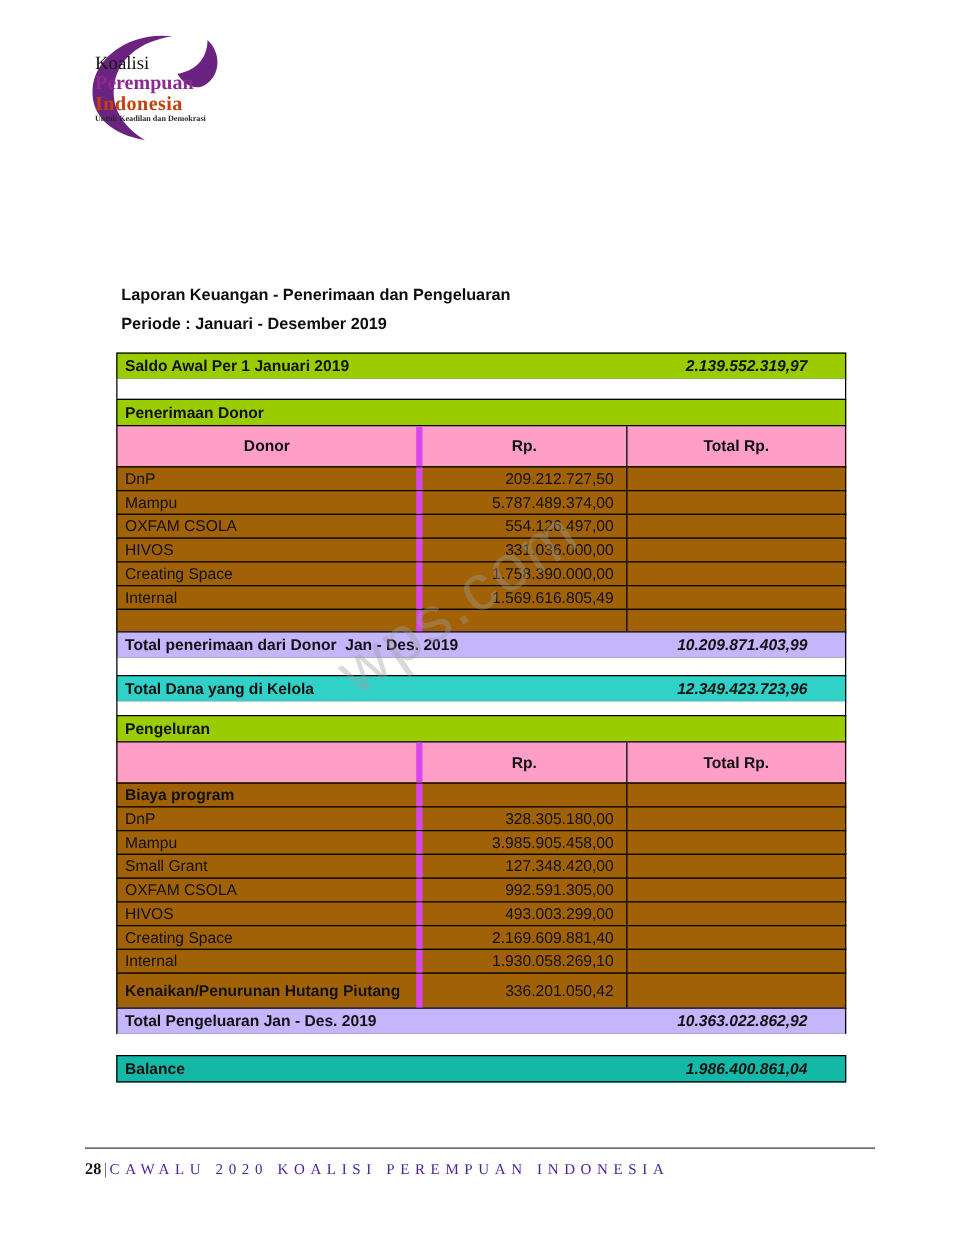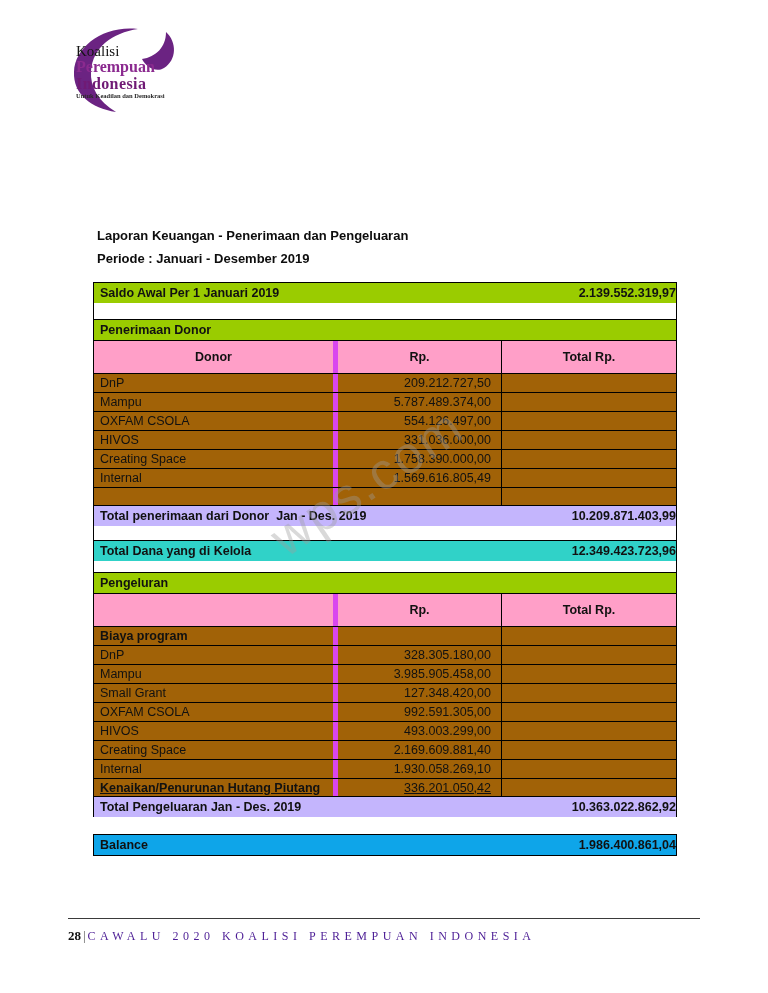--- a/index.html
+++ b/index.html
@@ -12,55 +12,55 @@
     overflow:hidden;
   }
 
   
   .logo{position:absolute;left:66px;top:24px;width:120px;height:88px;}
   .logo svg{position:absolute;left:0;top:0;}
   .logo-text{position:relative;z-index:2;padding-top:20px;padding-left:10px;
     font-family:"Liberation Serif", serif;line-height:1.02;}
   .logo-l1{font-size:15px;font-weight:normal;color:#141414;}
   .logo-l2{font-size:16px;font-weight:bold;color:#8B2A8F;}
-  .logo-l3{font-size:16px;font-weight:bold;color:#701a75;letter-spacing:.4px;}
+  .logo-l3{font-size:16px;font-weight:bold;color:#c2410c;letter-spacing:.4px;}
   .logo-l4{font-size:6.5px;font-weight:bold;color:#2a2a2a;margin-top:1px;}
 
   
   .titleblock{position:absolute;left:97px;top:228px;}
   .rtitle,.rperiod{font-size:13px;font-weight:bold;color:#0d0d0d;margin-bottom:8px;}
 
   
   .doc-table{position:absolute;left:93px;top:283px;width:584px;font-size:12.5px;}
   .doc-table > div{box-sizing:border-box;margin-top:-1px;}
 
   .bar{height:22px;border:1px solid #000;display:flex;align-items:center;
        font-weight:bold;font-size:12.5px;}
   .bar .lbl{padding-left:6px;white-space:pre;}
-  .bar .val{margin-left:auto;}
+  .bar .val{margin-left:auto;padding-right:30px;font-style:italic;}
   .bar-green{background:#9ACC00;}
   .bar-purple{background:#c4b5fd;}
   .bar-cyan{background:#30D2C8;}
-  .bar-orange{background:#0ea5e9;}
+  .bar-orange{background:#14b8a6;}
 
   .gap{height:17px;border-left:1px solid #000;border-right:1px solid #000;background:#fff;}
   .gap-md{height:15px;}
   .gap-sm{height:12px;}
   .gap-plain{height:18px;border:none;}
 
   .trow{display:flex;height:20px;border:1px solid #000;background:#a16207;}
   .trow .c1{width:239px;display:flex;align-items:center;padding-left:6px;box-sizing:border-box;}
   .trow .c2{width:168px;border-left:5px solid #d946ef;display:flex;align-items:center;
             justify-content:flex-end;padding-right:10px;box-sizing:border-box;}
   .trow .c3{flex:1;border-left:1px solid #000;}
   .thead{height:34px;background:#FF9FC8;font-weight:bold;}
   .thead .c1,.thead .c2{justify-content:center;padding:0;}
   .thead .c3{display:flex;align-items:center;justify-content:center;}
   .row-bold .c1{font-weight:bold;}
-  .row-kenaikan{height:19px;text-decoration:underline;}
+  .row-kenaikan{height:29px;}
 
   
   .watermark{
     position:absolute;left:262px;top:438px;width:260px;height:90px;
     transform:rotate(-34deg);
     font-size:52px;color:#9e9e9e;opacity:.38;letter-spacing:2px;
     pointer-events:none;z-index:5;font-family:"Liberation Sans",sans-serif;
   }
 
   

